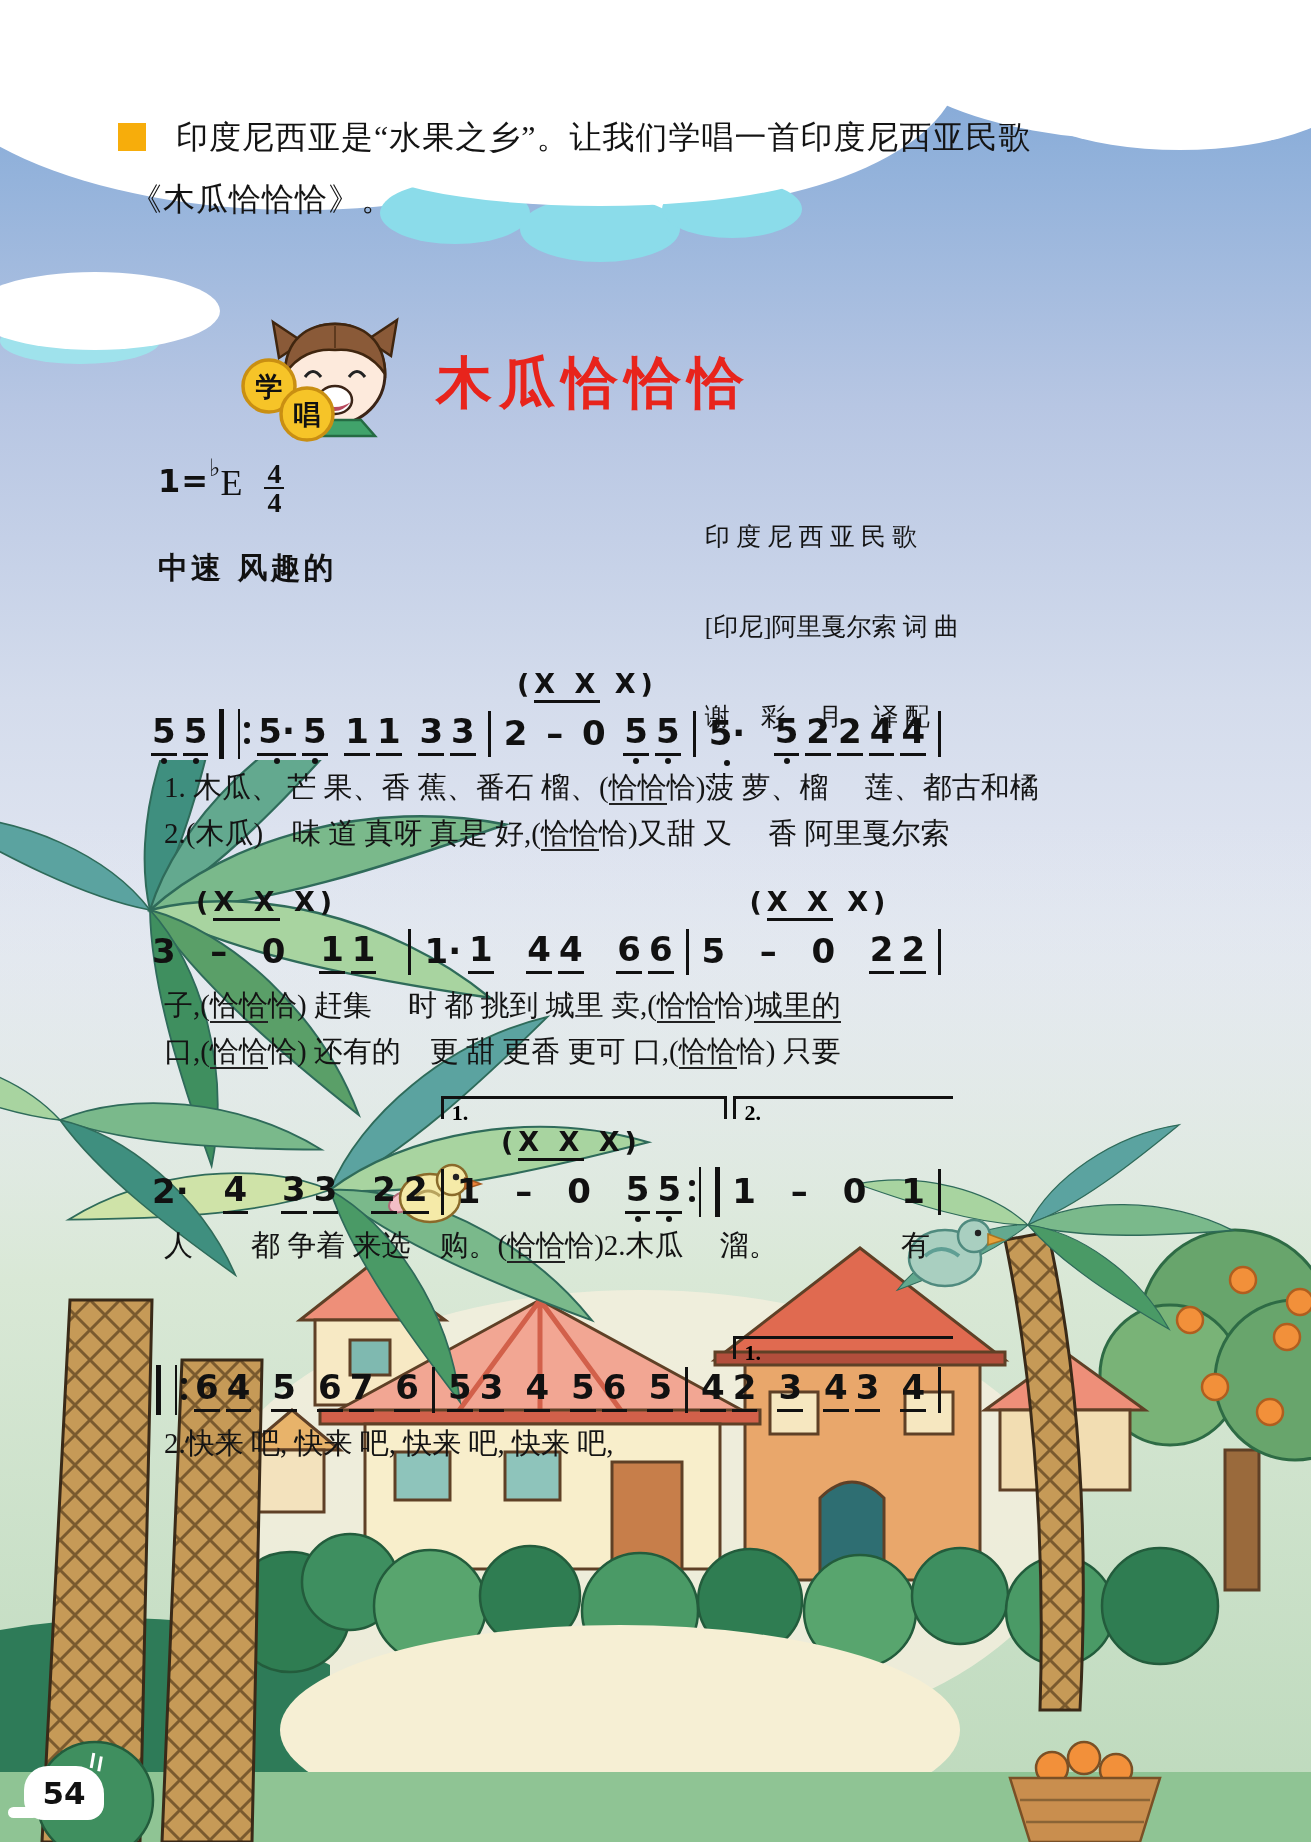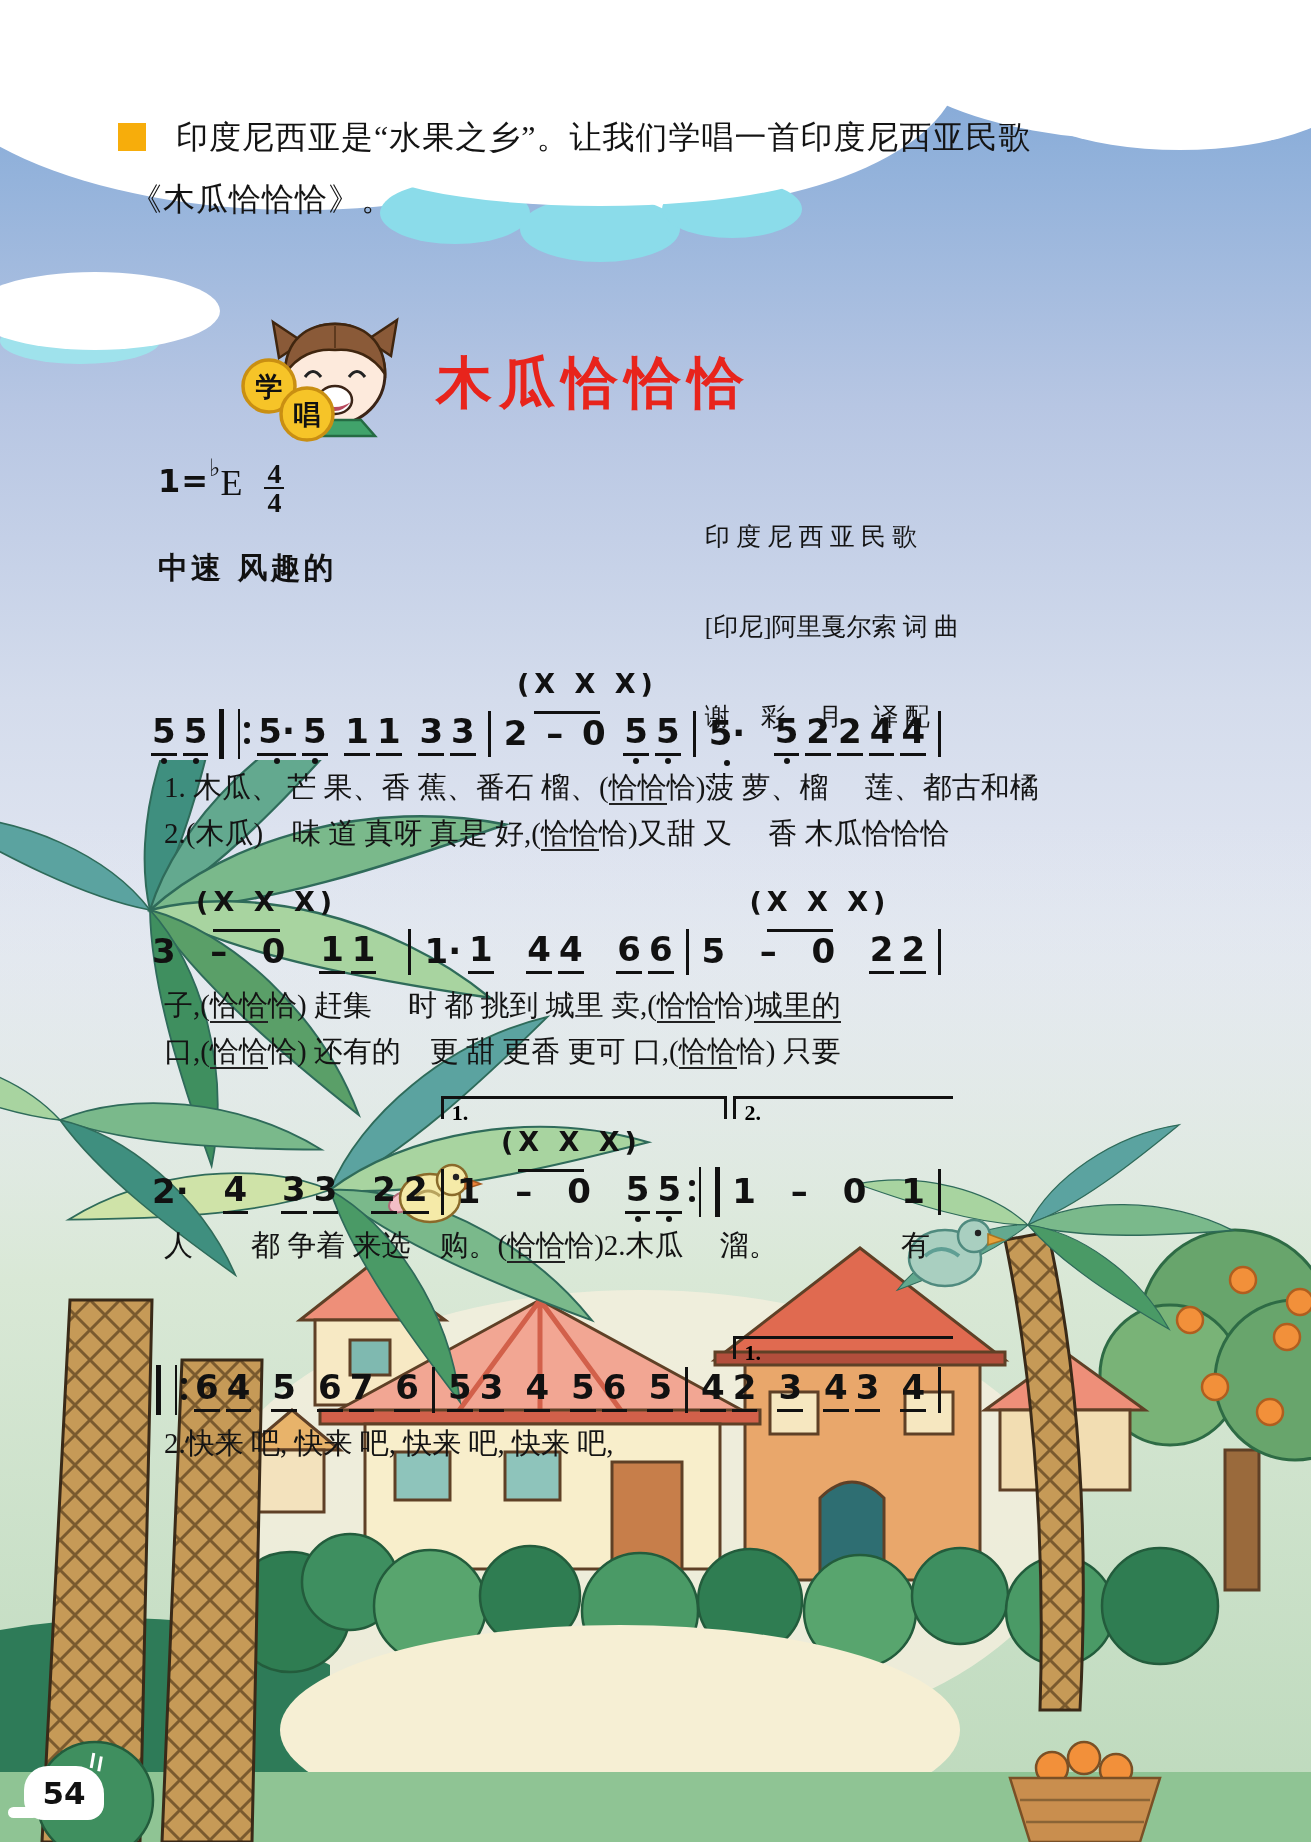--- a/index.html
+++ b/index.html
@@ -31,21 +31,21 @@
            font-size:25px;line-height:30px;white-space:pre;}
   
   #systems{position:absolute;left:148px;top:0;width:802px;z-index:3;}
   .system{position:absolute;left:0;width:100%;}
   .voltas{position:relative;height:28px;}
   .volta{position:absolute;top:6px;height:20px;border-top:3px solid #111;border-left:3px solid #111;}
   .volta.tr{border-right:3px solid #111;}
   .vl{position:absolute;left:8px;top:1px;font:700 22px "Liberation Serif",serif;}
   .xxxrow{position:relative;height:42px;}
   .xxx{position:absolute;bottom:3px;font:700 27px "DejaVu Sans",sans-serif;letter-spacing:5px;white-space:pre;color:#111;}
-  .xu{border-bottom:3px solid #111;padding-bottom:12px;}
+  .xu{border-bottom:3px solid #111;padding-bottom:1px;}
   .notes{display:flex;align-items:center;width:100%;height:60px;margin-top:2px;}
   .n{position:relative;font:700 34px "DejaVu Sans",sans-serif;color:#111;margin:0 3px;line-height:1;padding:2px 1px 5px;}
   .u{border-bottom:3.5px solid #111;}
   .ld::after{content:"";position:absolute;bottom:-11px;left:50%;transform:translateX(-50%);
              width:6px;height:6px;background:#111;border-radius:50%;}
   .bar{flex:none;width:3px;height:46px;background:#111;margin:0 9px;}
   .gx{flex:1 1 14px;min-width:8px;}
   .sp{flex:none;width:20px;}
   .rs,.re{flex:none;width:14px;height:50px;position:relative;margin:0 14px 0 8px;}
   .rs{border-left:5px solid #111;border-right:2.5px solid #111;}
@@ -283,21 +283,21 @@
           <span class="gx"></span>
           <span class="gx"></span>
           <span class="n u ld">5</span>
           <span class="n u">2</span>
           <span class="n u">2</span>
           <span class="n u">4</span>
           <span class="n u">4</span>
           <span class="bar"></span>
         </div>
         <div class="lyric"><span>1. 木瓜、 芒 果、香 蕉、番石 榴、(</span><span class="lu">恰恰</span><span>恰)菠 萝、榴　 莲、都古和橘</span></div>
-        <div class="lyric"><span>2.(木瓜)　味 道 真呀 真是 好,(</span><span class="lu">恰恰</span><span>恰)又甜 又　 香 木瓜恰恰恰</span></div>
+        <div class="lyric"><span>2.(木瓜)　味 道 真呀 真是 好,(</span><span class="lu">恰恰</span><span>恰)又甜 又　 香 阿里戛尔索</span></div>
       </div>
       <div class="system" style="top: 878px;">
         <div class="xxxrow">
           <div class="xxx" style="left: 6%;"><span>(</span><span class="xu">X X</span><span> X)</span></div>
           <div class="xxx" style="left: 75%;"><span>(</span><span class="xu">X X</span><span> X)</span></div>
         </div>
         <div class="notes">
           <span class="n">3</span>
           <span class="gx"></span>
           <span class="n">–</span>

